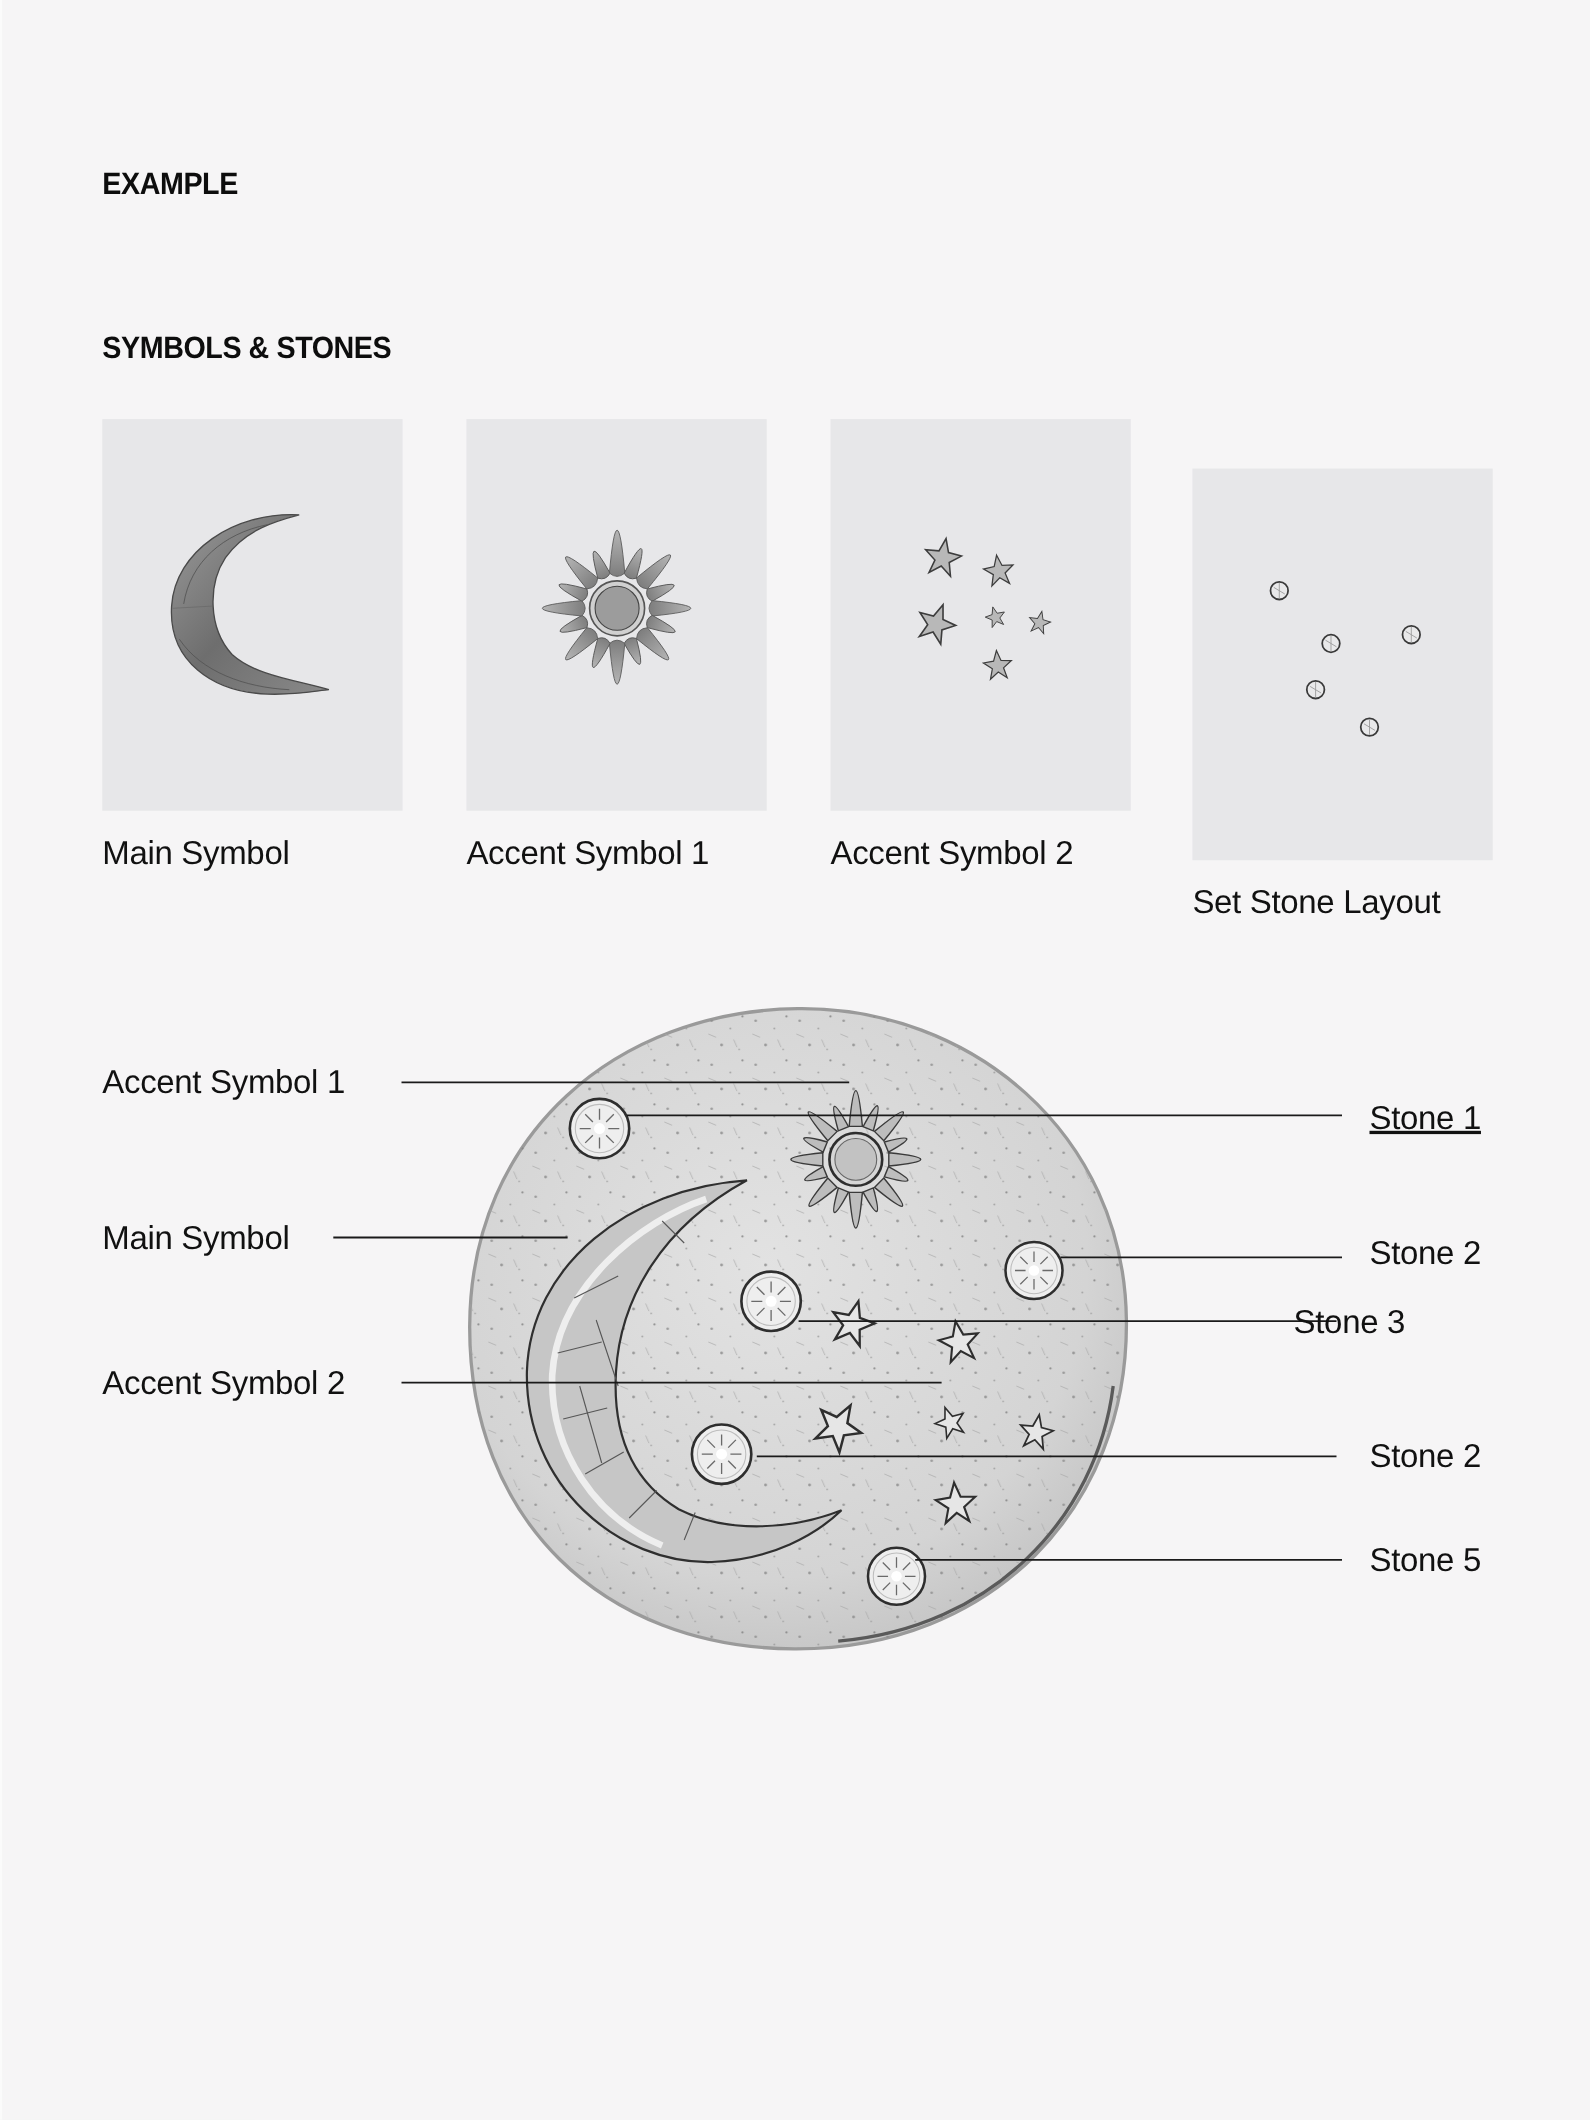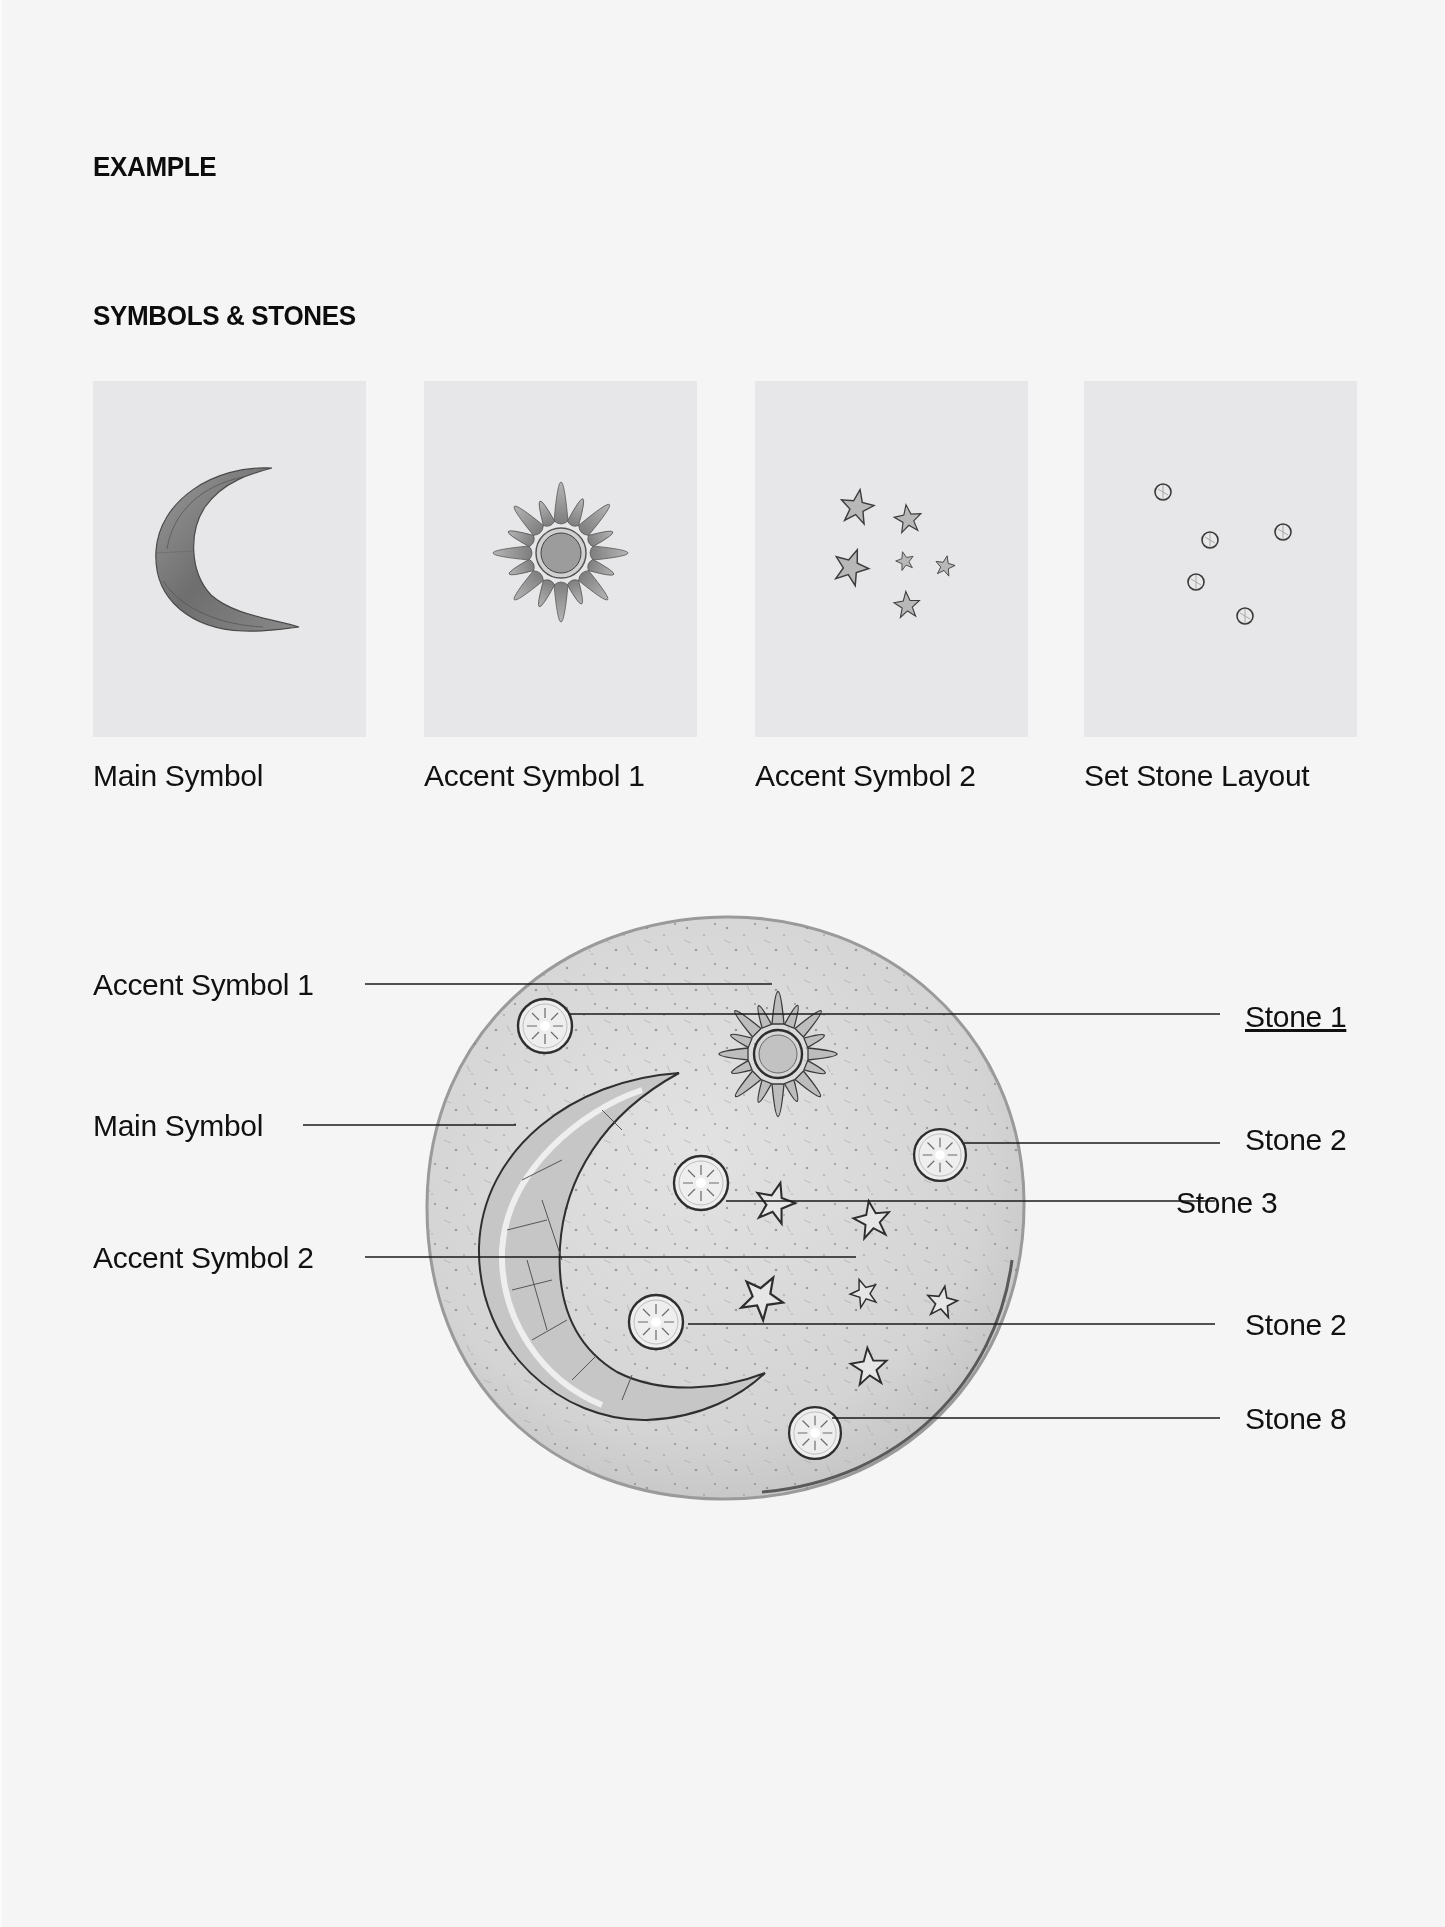--- a/index.html
+++ b/index.html
@@ -27,21 +27,21 @@
     width: 273px; height: 356px; background: #e7e7e9; position: relative;
   }
   .card .tile svg { position: absolute; left: 0; top: 0; }
   .card .caption {
     margin-top: 24px; font-size: 30px; line-height: 1; color: #111;
     letter-spacing: -0.3px; white-space: nowrap;
   }
   #card-1 { left: 91px; }
   #card-2 { left: 422px; }
   #card-3 { left: 753px; }
-  #card-4 { left: 1082px; }
+  #card-4 { left: 1082px; margin-top: 45px; }
 
   .diagram { position: absolute; left: 0; top: 880px; width: 1445px; height: 660px; }
   .diagram svg { position: absolute; left: 0; top: 0; }
 
   .callout {
     position: absolute; font-size: 30px; line-height: 1; color: #111;
     letter-spacing: -0.3px; white-space: nowrap;
   }
 </style>
 </head>
@@ -251,13 +251,13 @@
 </div>
 
 <div class="callout" style="left:91px; top:970px;">Accent Symbol 1</div>
 <div class="callout" style="left:91px; top:1111px;">Main Symbol</div>
 <div class="callout" style="left:91px; top:1243px;">Accent Symbol 2</div>
 
 <div class="callout" style="left:1243px; top:1002px;text-decoration:underline;">Stone 1</div>
 <div class="callout" style="left:1243px; top:1125px;">Stone 2</div>
 <div class="callout" style="left:1174px; top:1188px;">Stone 3</div>
 <div class="callout" style="left:1243px; top:1310px;">Stone 2</div>
-<div class="callout" style="left:1243px; top:1404px;">Stone 8</div>
+<div class="callout" style="left:1243px; top:1404px;">Stone 5</div>
 
 </body></html>

